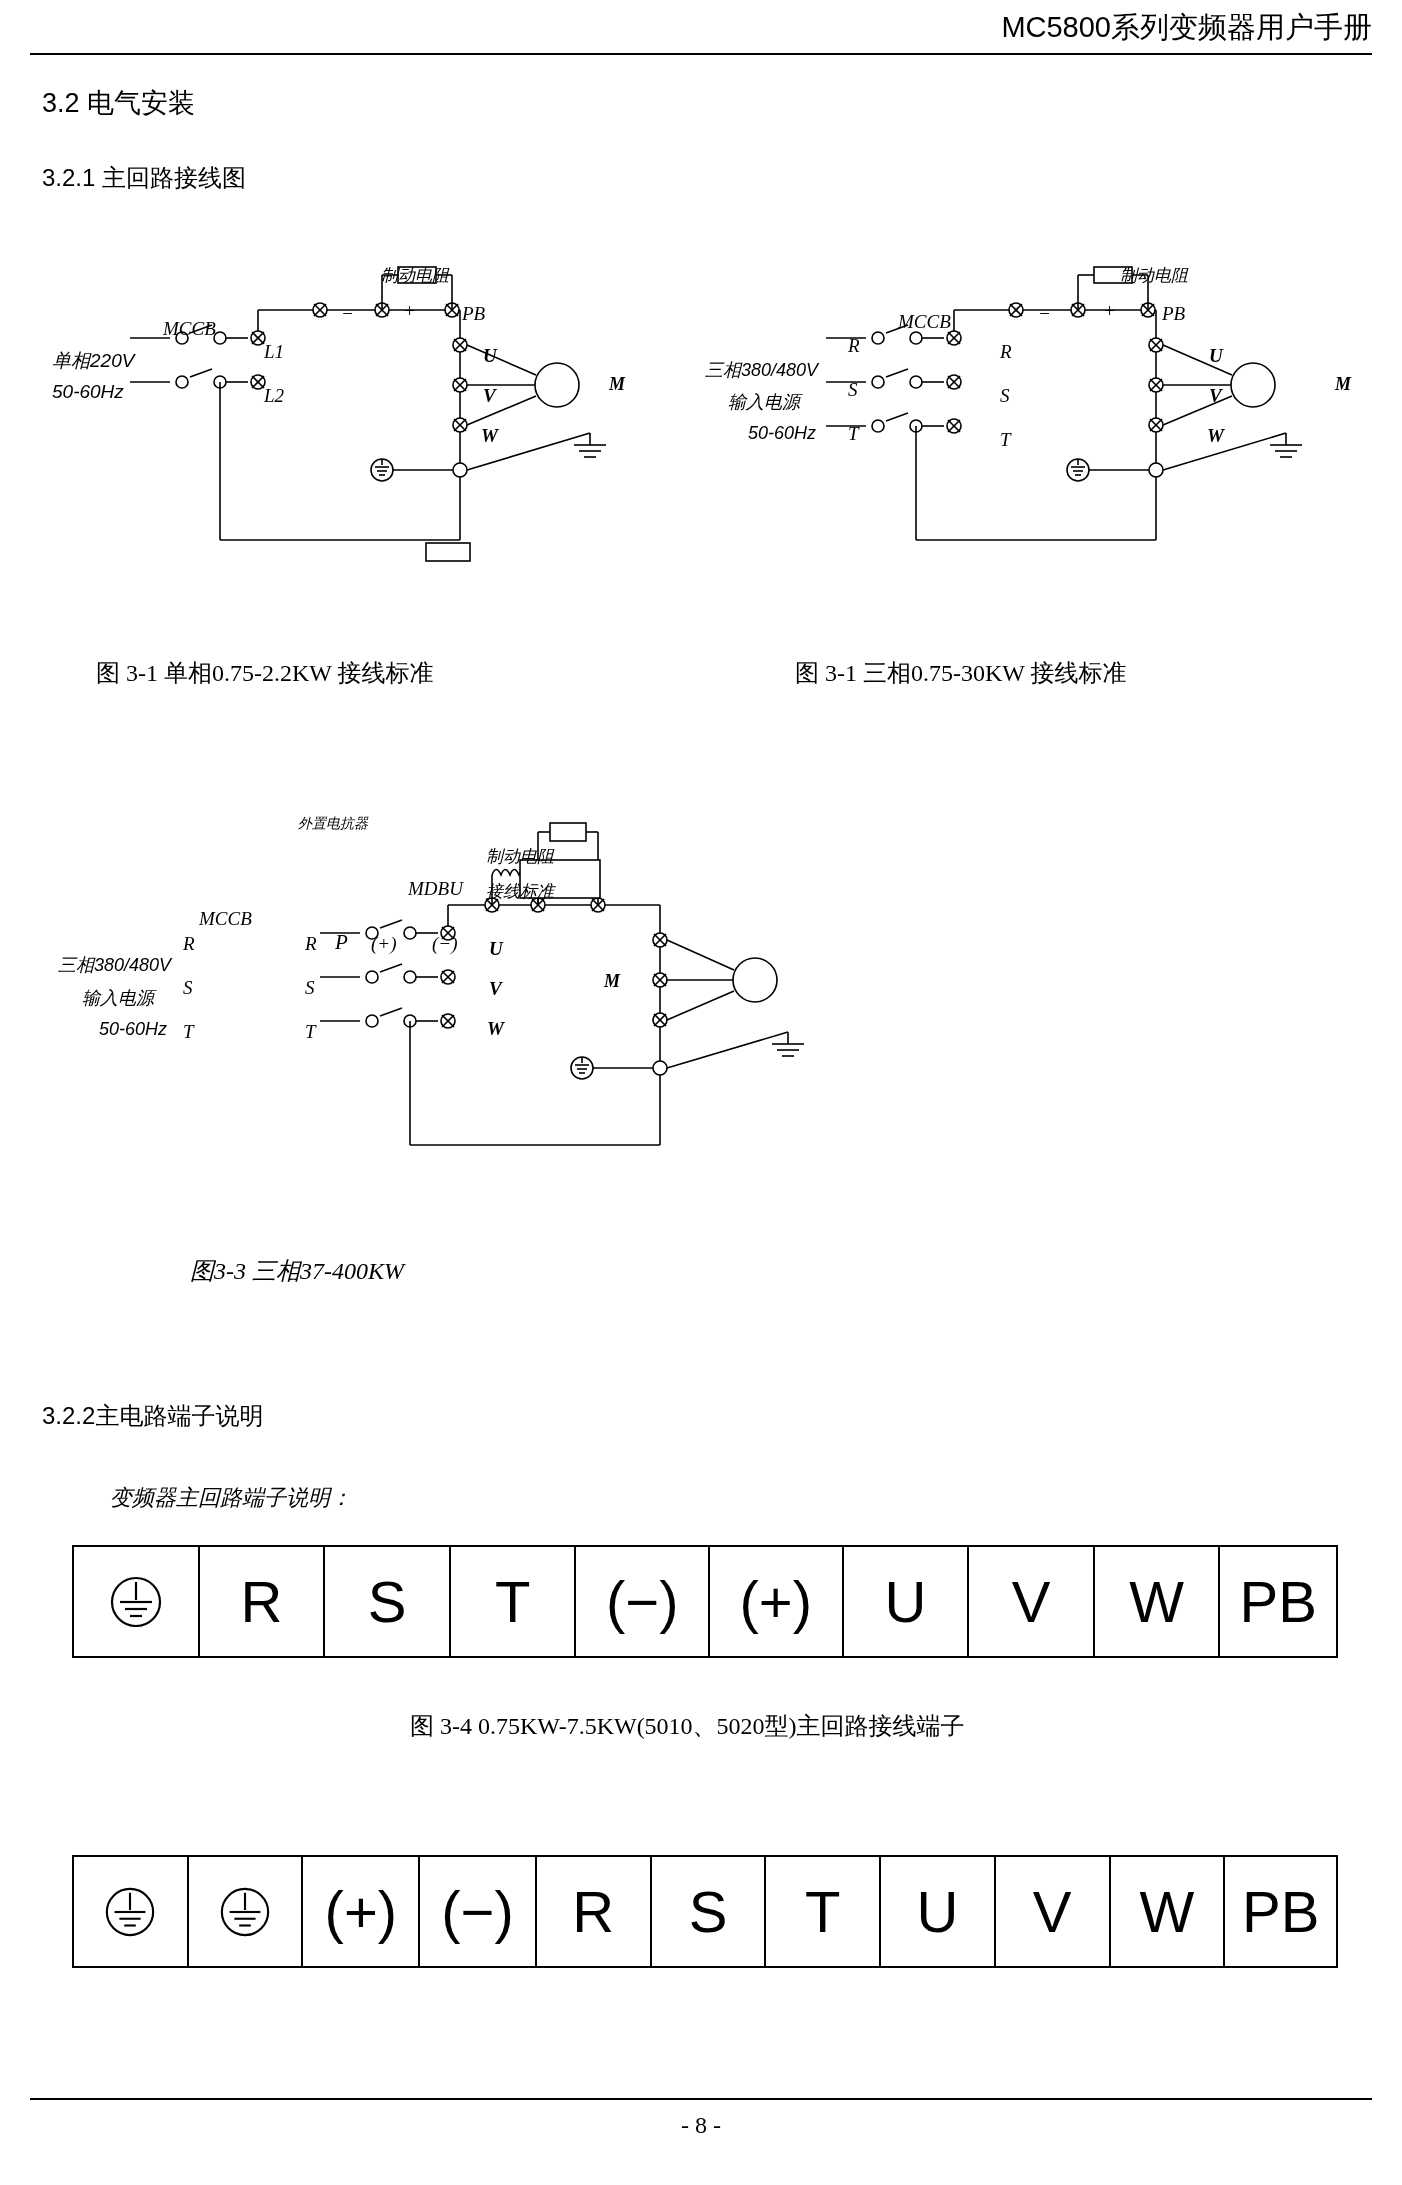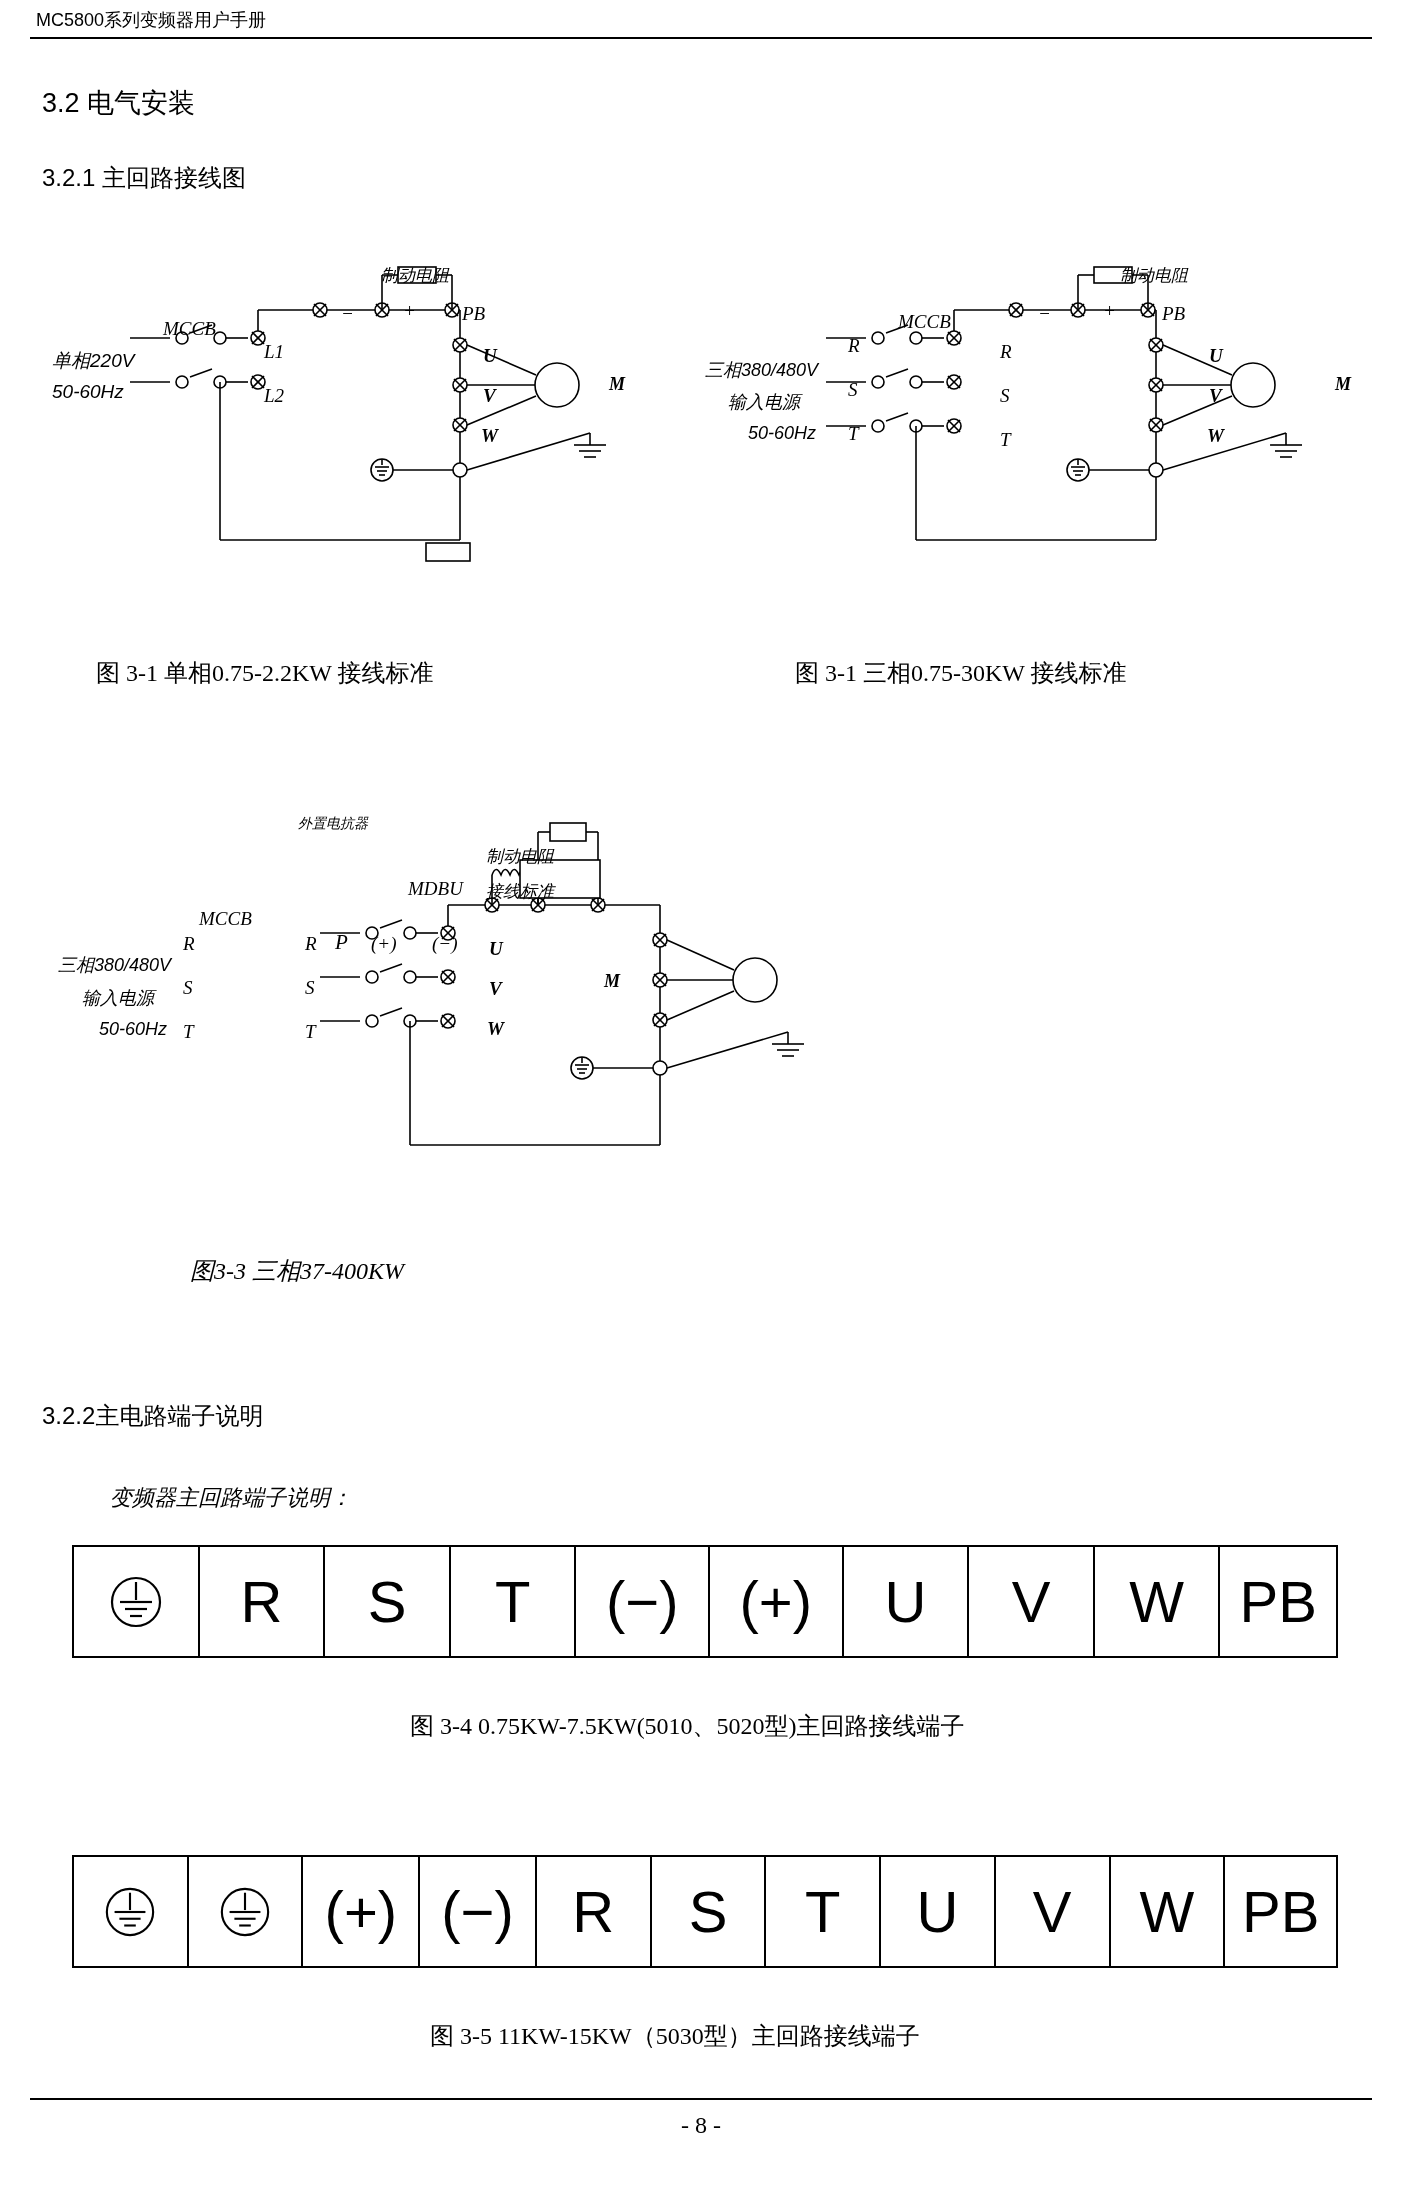--- a/index.html
+++ b/index.html
@@ -24,24 +24,25 @@
   }
 
   
   .header {
     position: absolute;
     left: 30px;
     top: 8px;
     width: 1342px;
   }
   .header-title {
-    font-size: 18px;
+    font-size: 29px;
     letter-spacing: 0px;
     padding-left: 6px;
     padding-bottom: 5px;
+    text-align: right;
   }
   .header-rule {
     border-bottom: 2.5px solid #000;
     width: 100%;
   }
 
   
   .h2 {
     position: absolute;
     font-size: 27px;
@@ -547,18 +548,17 @@
     <div class="cell" style="width:118px;">(+)</div>
     <div class="cell" style="width:118px;">(−)</div>
     <div class="cell" style="width:116px;">R</div>
     <div class="cell" style="width:116px;">S</div>
     <div class="cell" style="width:116px;">T</div>
     <div class="cell" style="width:116px;">U</div>
     <div class="cell" style="width:116px;">V</div>
     <div class="cell" style="width:116px;">W</div>
     <div class="cell" style="width:112px;">PB</div>
   </div>
-  <div class="figcap" style="left:430px; top:2020px;">图  3-5    11KW-15KW（5030型）主回路接线端子</div>
 
   <div class="footer-rule"></div>
   <div class="footer-num">- 8 -</div>
 
 </div>
 
 </body></html>

